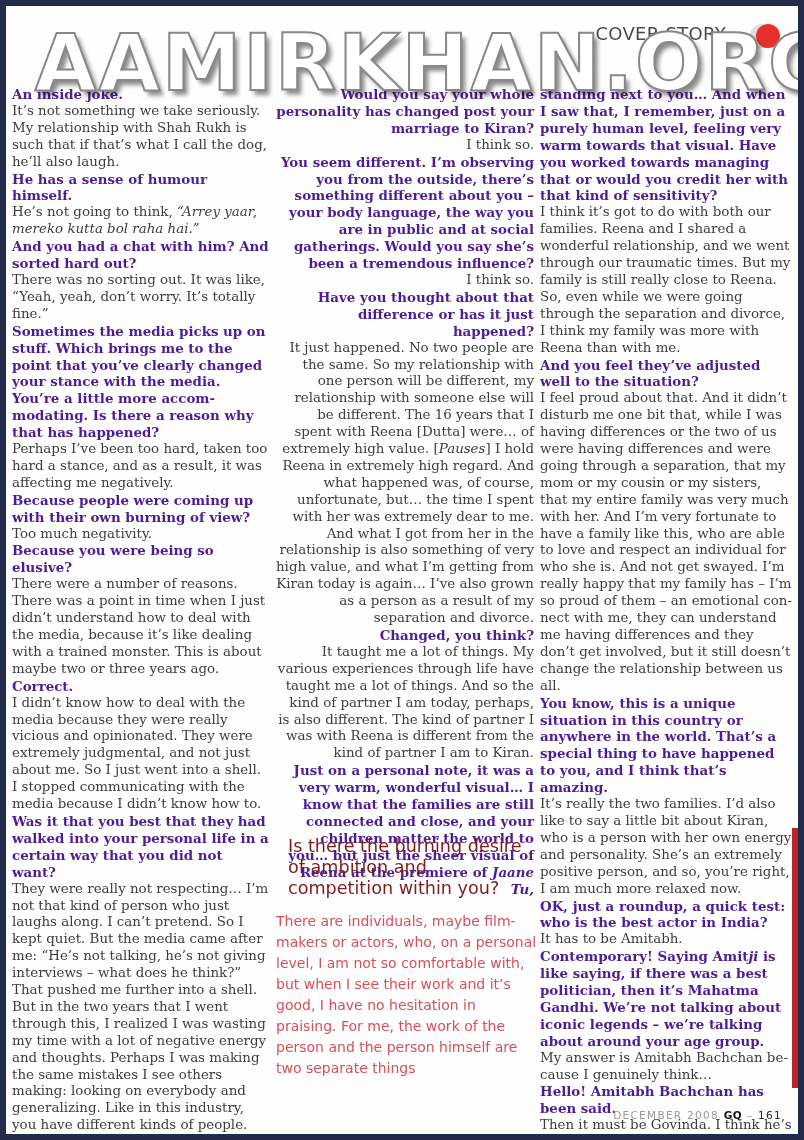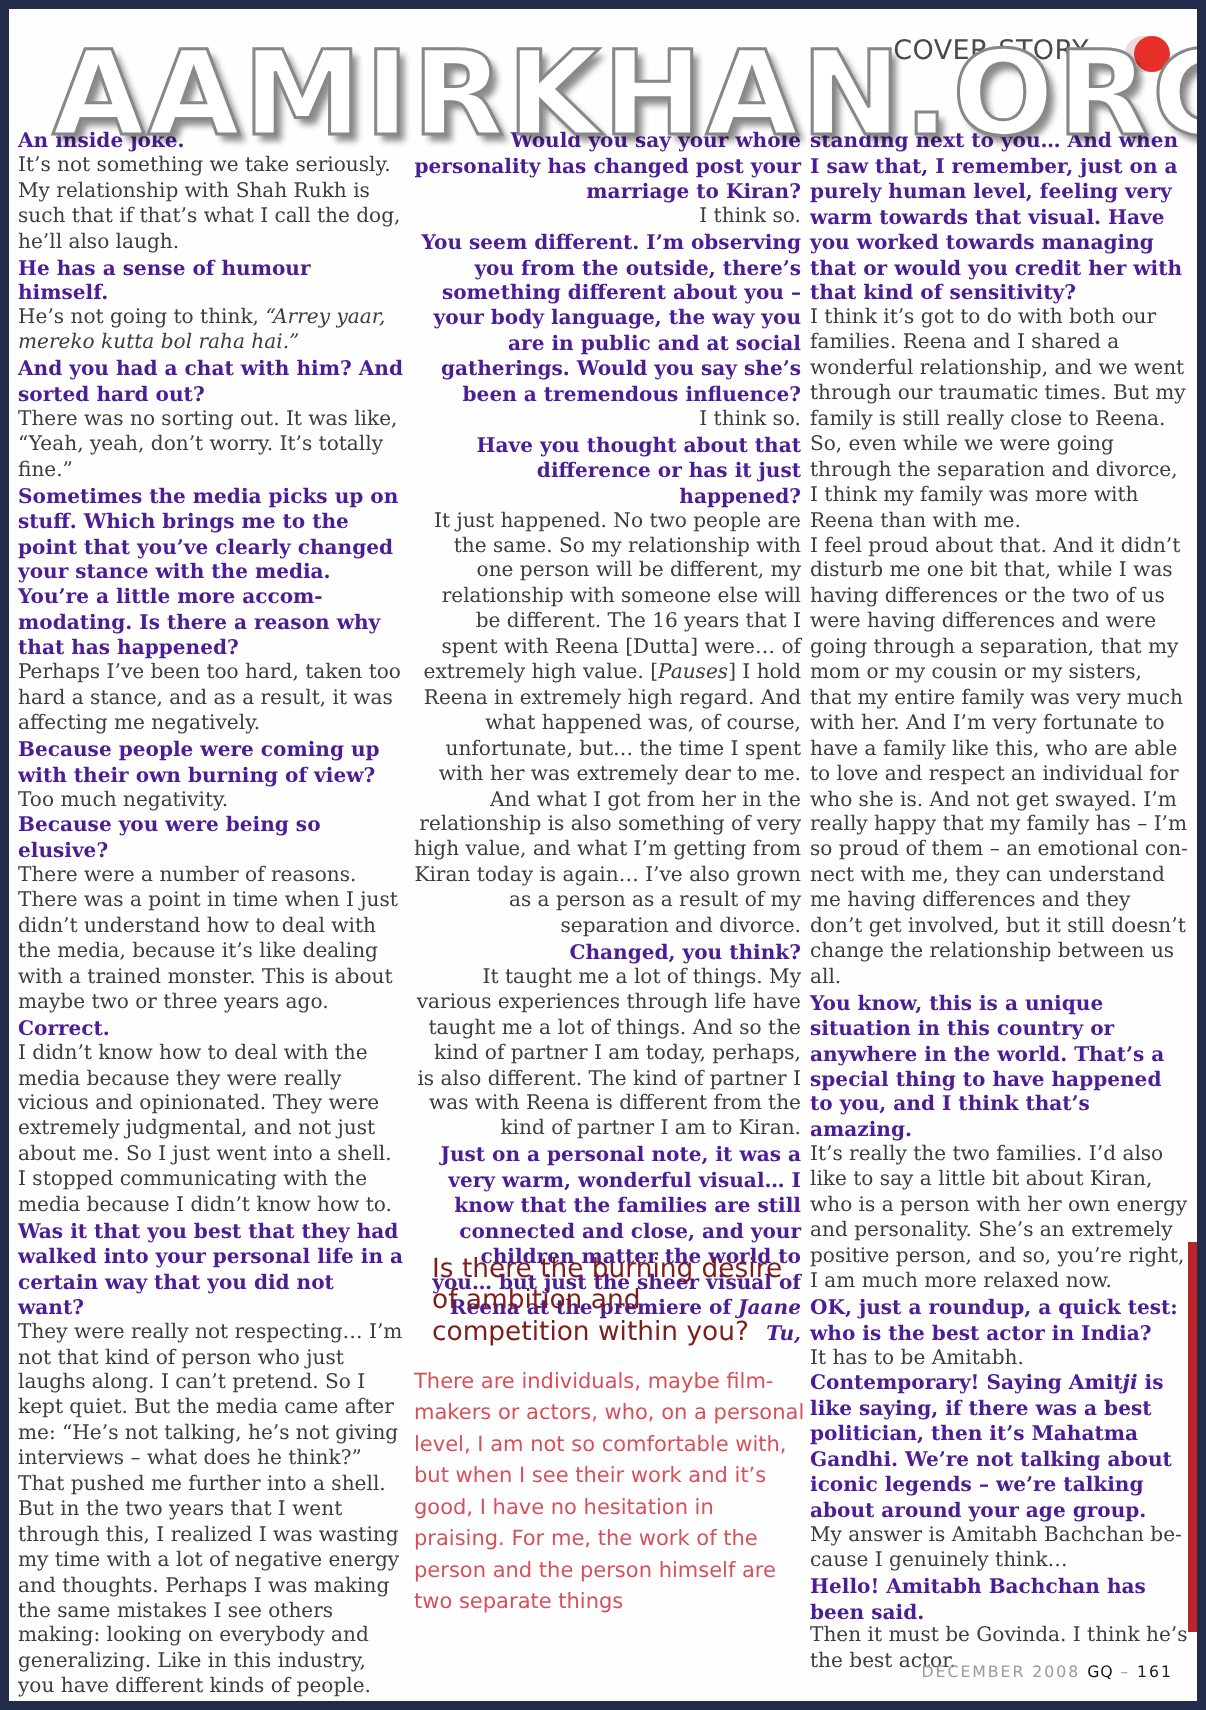--- a/index.html
+++ b/index.html
@@ -57,21 +57,21 @@
   .pull .pa { font-size: 14px; line-height: 21px; color: #d6505a; margin: 0; }
   .red-bar {
     position: absolute; right: 0; top: 822px;
     width: 6px; height: 260px; background: #b8262a;
   }
   .footer {
     position: absolute; right: 16px; top: 1103px;
     font-family: "DejaVu Sans", sans-serif;
     font-size: 10.5px; letter-spacing: 1.3px; color: #9a9a9a;
   }
-  .footer .gq { color: #111; font-weight: normal; letter-spacing: 0.5px; margin-top: 32px; }
+  .footer .gq { color: #111; font-weight: bold; letter-spacing: 0.5px; margin-top: 32px; }
   .footer .pg { color: #222; font-weight: normal; }
 </style>
 </head>
 <body>
 
 <div class="page">
 
   <div class="header-tag">
     <span class="label">COVER STORY</span>
     <span class="dot-wrap">
@@ -113,20 +113,21 @@
     </div>
 
   <div class="pull">
     <p class="pq">Is there the burning desire of ambition and competition within you?</p>
     <p class="pa">There are individuals, may­be film-makers or actors, who, on a personal level, I am not so comfortable with, but when I see their work and it’s good, I have no hesi­tation in praising. For me, the work of the person and the person himself are two separate things</p>
   </div>
 
   <div class="col col3">
       <p class="q"><span>standing next to you… And when I saw that, I remember, just on a purely hu­man level, feeling very warm towards that visual. Have you worked towards managing that or would you credit her with that kind of sensitivity?</span></p>
       <p class="a"><span>I think it’s got to do with both our fami­lies. Reena and I shared a wonderful relationship, and we went through our traumatic times. But my family is still really close to Reena. So, even while we were going through the separation and divorce, I think my family was more with Reena than with me.</span></p>
+      <p class="q"><span>And you feel they’ve adjusted well to the situation?</span></p>
       <p class="a"><span>I feel proud about that. And it didn’t dis­turb me one bit that, while I was having differences or the two of us were having differences and were going through a separation, that my mom or my cousin or my sisters, that my entire family was very much with her. And I’m very fortu­nate to have a family like this, who are able to love and respect an individual for who she is. And not get swayed. I’m really happy that my family has – I’m so proud of them – an emotional con­nect with me, they can understand me having differences and they don’t get involved, but it still doesn’t change the relationship between us all.</span></p>
       <p class="q"><span>You know, this is a unique situation in this country or anywhere in the world. That’s a special thing to have happened to you, and I think that’s amazing.</span></p>
       <p class="a"><span>It’s really the two families. I’d also like to say a little bit about Kiran, who is a person with her own energy and personality. She’s an extremely positive person, and so, you’re right, I am much more relaxed now.</span></p>
       <p class="q"><span>OK, just a roundup, a quick test: who is the best actor in India?</span></p>
       <p class="a"><span>It has to be Amitabh.</span></p>
       <p class="q"><span>Contemporary! Saying Amit</span><em>ji</em><span> is like saying, if there was a best politician, then it’s Mahatma Gandhi. We’re not talking about iconic legends – we’re talking about around your age group.</span></p>
       <p class="a"><span>My answer is Amitabh Bachchan be­cause I genuinely think…</span></p>
       <p class="q"><span>Hello! Amitabh Bachchan has been said.</span></p>
       <p class="a"><span>Then it must be Govinda. I think he’s the best actor.</span></p>
     </div>

